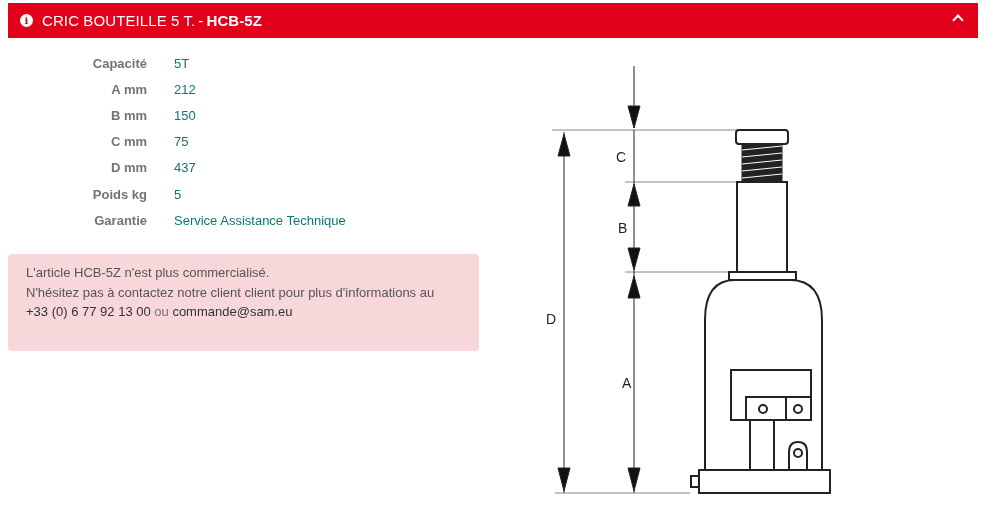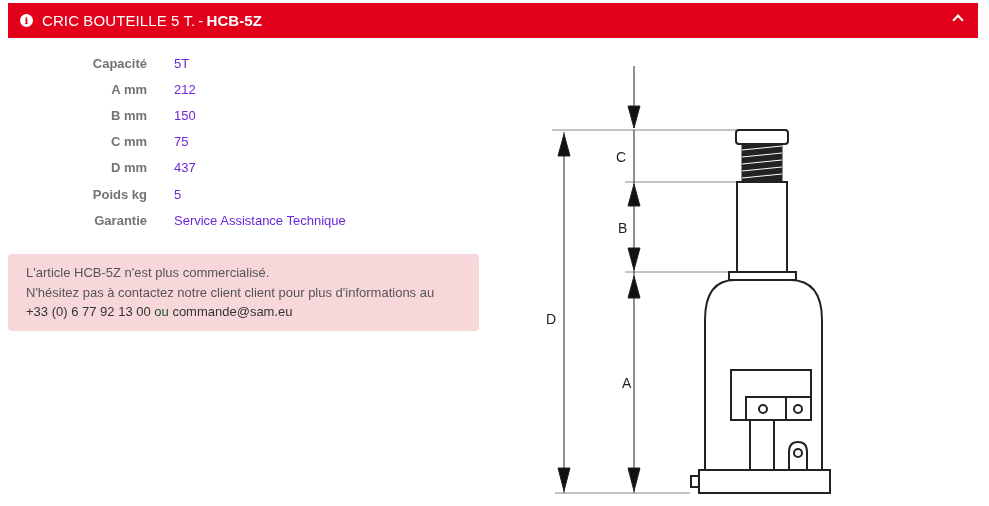--- a/index.html
+++ b/index.html
@@ -17,23 +17,23 @@
   .title { font-size: 15px; letter-spacing: 0.1px; }
   .title .sep { margin: 0 3px; }
   .title b { font-weight: bold; }
   .chevron {
     position: absolute; right: 16px; top: 13px; width: 6px; height: 6px;
     border-left: 2px solid #fff; border-top: 2px solid #fff; transform: rotate(45deg);
   }
   .specs { position: absolute; left: 60px; top: 50px; }
   .spec-row { display: flex; height: 26.2px; align-items: center; font-size: 13px; }
   .spec-label { width: 87px; text-align: right; color: #737373; font-weight: bold; padding-right: 27px; }
-  .spec-value { color: #6d28d9; }
+  .spec-value { color: #0f766e; }
   .alert {
-    position: absolute; left: 8px; top: 254px; width: 471px; height: 77px;
+    position: absolute; left: 8px; top: 254px; width: 471px; height: 97px;
     background: #f8d7da; border-radius: 4px; box-sizing: border-box;
     padding: 9px 0 0 18px; font-size: 13px; line-height: 19.5px; color: #555;
   }
   .alert .dark { color: #333; }
   .diagram { position: absolute; left: 540px; top: 60px; }
 </style>
 </head>
 <body>
 
 <div class="header">
@@ -69,21 +69,21 @@
   </div>
   <div class="spec-row">
     <span class="spec-label">Garantie</span>
     <span class="spec-value">Service Assistance Technique</span>
   </div>
 </div>
 
 <div class="alert">
   <div>L'article HCB-5Z n'est plus commercialisé.</div>
   <div>N'hésitez pas à contactez notre client client pour plus d'informations au</div>
-  <div class="dark"><span>+33 (0) 6 77 92 13 00</span><span style="color:#14532d;white-space:pre"> ou </span><span>commande@sam.eu</span></div>
+  <div class="dark"><span>+33 (0) 6 77 92 13 00</span><span style="color:#737373;white-space:pre"> ou </span><span>commande@sam.eu</span></div>
 </div>
 
 <svg class="diagram" width="300" height="440" viewBox="540 60 300 440" xmlns="http://www.w3.org/2000/svg">
   <g stroke="#222" fill="none" stroke-width="1">
 
     <line x1="552" y1="130" x2="740" y2="130" stroke="#888"></line>
     <line x1="625" y1="182" x2="740" y2="182" stroke="#888"></line>
     <line x1="625" y1="272" x2="730" y2="272" stroke="#888"></line>
     <line x1="555" y1="493" x2="690" y2="493" stroke="#888"></line>
 

